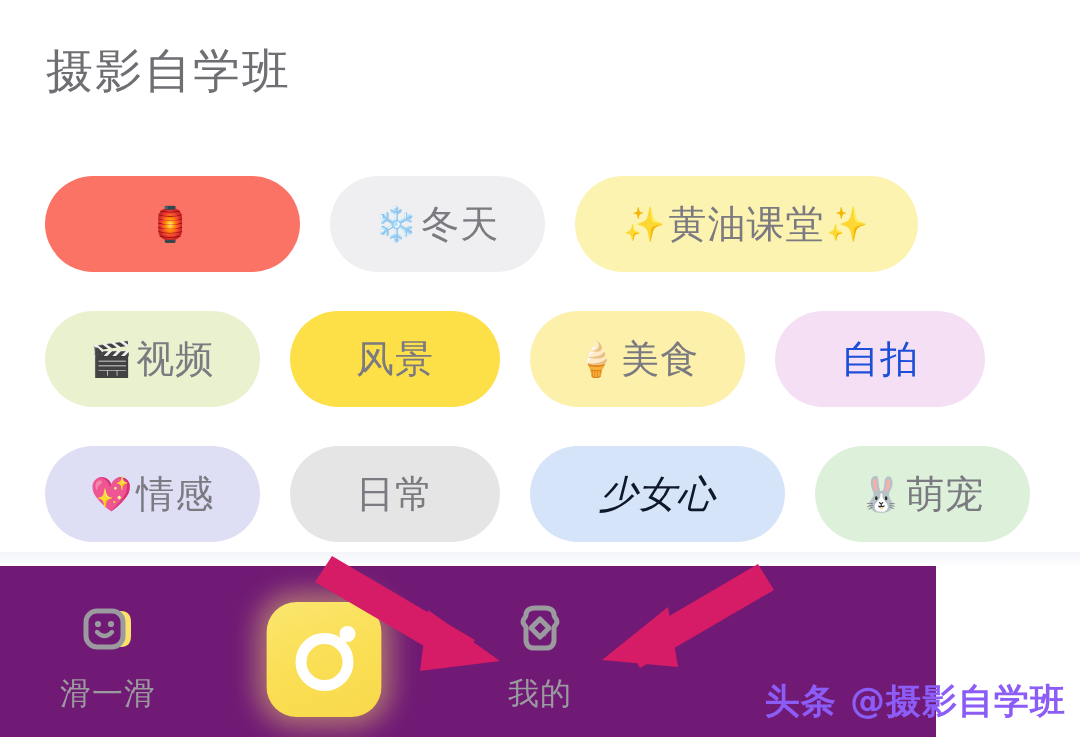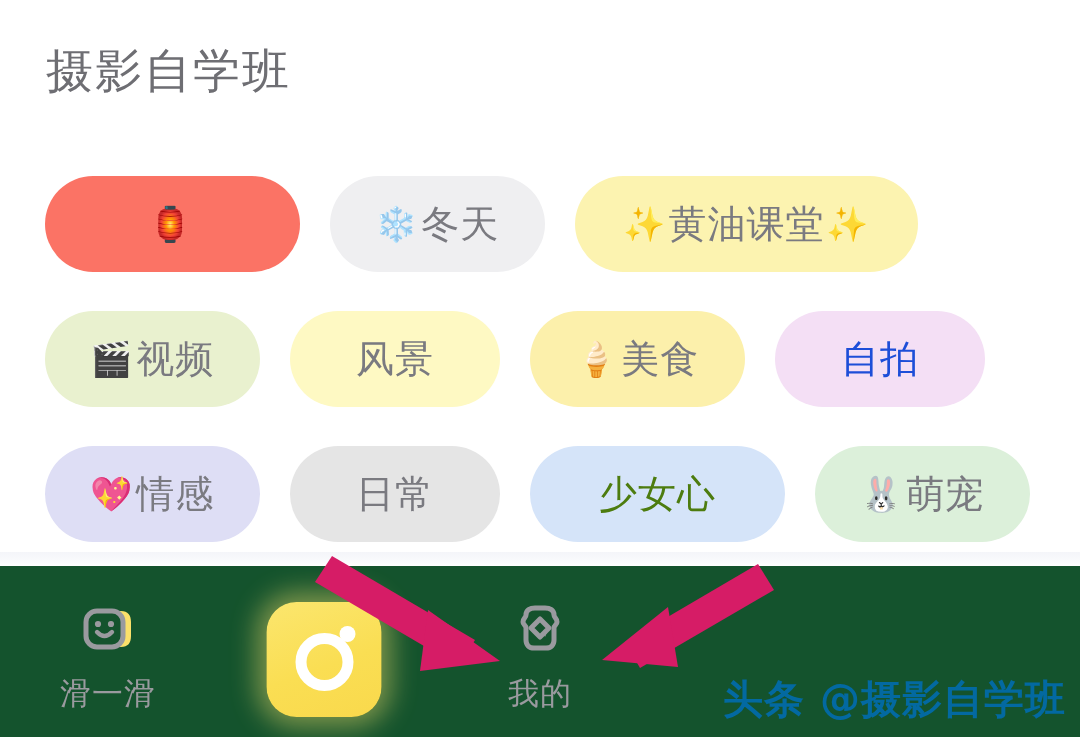--- a/index.html
+++ b/index.html
@@ -93,23 +93,23 @@
     width: 1080px;
     height: 14px;
     background: linear-gradient(180deg, #f4f5f9 0%, #fafbfd 70%, #ffffff 100%);
   }
 
   
   #bottom-nav {
     position: absolute;
     left: 0;
     bottom: 0;
-    width: 1080px;
+    width: 936px;
     height: 171px;
-    background: #14532d;
+    background: #701a75;
     display: flex;
     align-items: flex-start;
   }
   .nav-item {
     width: 216px;
     height: 171px;
     position: relative;
     display: flex;
     flex-direction: column;
     align-items: center;
@@ -185,24 +185,24 @@
     position: absolute;
     inset: 0;
     pointer-events: none;
   }
 
   
   #watermark {
     position: absolute;
     right: 14px;
     bottom: 18px;
-    font-size: 40px;
+    font-size: 35px;
     line-height: 1;
     font-weight: 700;
-    color: #0369a1;
+    color: #8b5cf6;
     letter-spacing: 1px;
     white-space: nowrap;
     font-family: "DejaVu Sans", "Liberation Sans", sans-serif;
   }
 </style>
 </head>
 <body>
 
 <div id="app">
 
@@ -225,41 +225,41 @@
           <span class="chip-label">黄油课堂</span>
           <span class="emoji trail">✨</span>
         </div>
       </div>
 
       <div class="chip-row">
         <div class="chip w-3" style="background:#e9f1cf;color:#7a7a80;">
           <span class="emoji">🎬</span>
           <span class="chip-label">视频</span>
         </div>
-        <div class="chip w-3b" style="background:#fef9c3;color:#7a7a80;">
+        <div class="chip w-3b" style="background:#fde047;color:#7a7a80;">
           <span class="chip-label">风景</span>
         </div>
         <div class="chip w-3" style="background:#fcf0ab;color:#7a7a80;">
           <span class="emoji">🍦</span>
           <span class="chip-label">美食</span>
         </div>
         <div class="chip w-3b" style="background:#f4dff5;color:#1d4ed8;">
           <span class="chip-label">自拍</span>
         </div>
       </div>
 
       <div class="chip-row">
         <div class="chip w-3" style="background:#dedef5;color:#7a7a80;">
           <span class="emoji">💖</span>
           <span class="chip-label">情感</span>
         </div>
         <div class="chip w-3b" style="background:#e5e5e5;color:#7a7a80;">
           <span class="chip-label">日常</span>
         </div>
-        <div class="chip w-4" style="background:#d5e4f9;color:#4d7c0f;">
+        <div class="chip w-4" style="background:#d5e4f9;color:#0f172a;font-style:italic;">
           <span class="chip-label">少女心</span>
         </div>
         <div class="chip w-3" style="background:#dcf0da;color:#7a7a80;">
           <span class="emoji">🐰</span>
           <span class="chip-label">萌宠</span>
         </div>
       </div>
 
     </div>
   </div>

